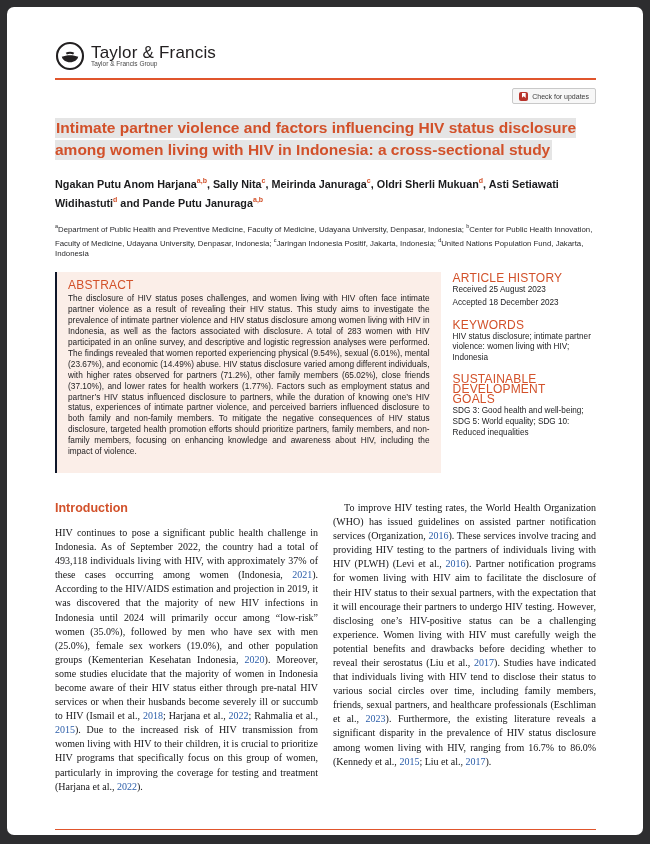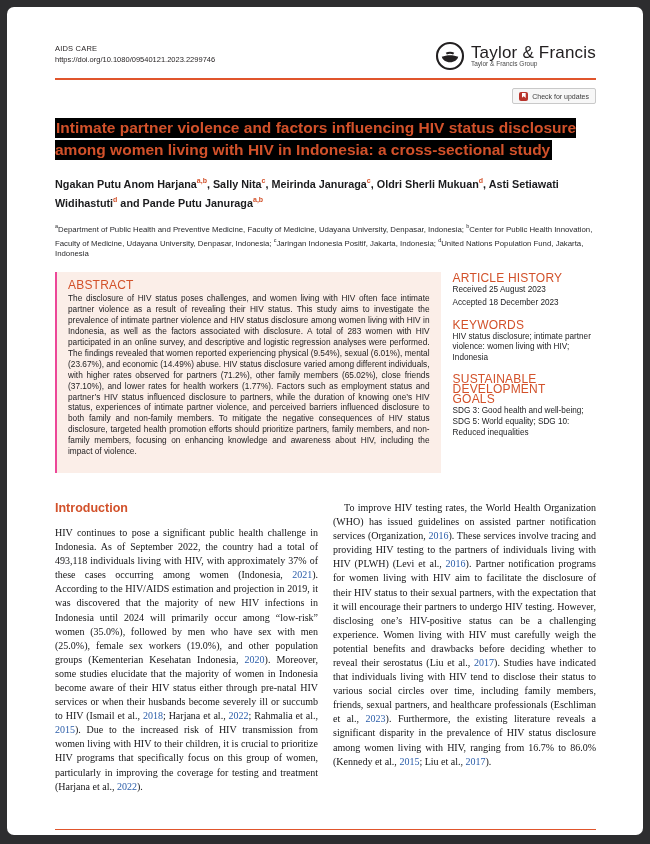--- a/index.html
+++ b/index.html
@@ -20,29 +20,29 @@
   .rule { height:2px; background:#e0552c; margin-top:7px; }
   .updates-row { display:flex; justify-content:flex-end; margin-top:8px; }
   .updates { display:inline-flex; align-items:center; gap:4px; border:1px solid #c9c9c9;
              background:#f7f7f7; border-radius:2px; padding:2.5px 6px; font-size:7px; color:#3c3c3c; cursor:pointer; }
   .cm-icon { width:9px; height:9px; border-radius:2px; background:#b8342c; position:relative; display:inline-block; }
   .cm-icon::after { content:""; position:absolute; left:2.5px; top:1.5px; width:4px; height:5px;
                     background:#ffffff; clip-path:polygon(0 0,100% 0,100% 100%,50% 65%,0 100%); }
 
   
   .title { margin-top:13px; font-size:15.5px; font-weight:bold; line-height:21.5px; color:#d2512a; }
-  .title span { background:#000000; padding:1px 2px 2px 1px; }
+  .title span { background:#e5e5e5; padding:1px 2px 2px 1px; }
   .authors { margin-top:13px; font-size:10.8px; font-weight:600; color:#1c1c1e; line-height:15px; max-width:545px; }
   .authors sup { color:#d2512a; font-weight:600; font-size:7px; }
   .affil { margin-top:11px; font-size:7.8px; color:#2a2a2c; line-height:11px; max-width:540px; }
   .affil sup { font-size:5.5px; }
 
   
   .abs-row { display:flex; margin-top:13px; }
-  .abs-box { width:392px; background:#fbeee8; border-left:2px solid #ec4899; padding:8px 11px 16px 11px; }
+  .abs-box { width:392px; background:#fbeee8; border-left:2px solid #0f172a; padding:8px 11px 16px 11px; }
   .sec-h { font-size:12px; font-weight:normal; color:#d2512a; letter-spacing:.2px; line-height:10px; }
   .abs-text { margin-top:3px; font-size:8.3px; line-height:10.9px; color:#1c1c1e; text-align:justify; }
   .side { width:146px; margin-left:12px; padding-top:1px; }
   .side-sec { margin-bottom:11px; }
   .side-text { margin-top:2px; font-size:8.2px; line-height:10.6px; color:#1c1c1e; }
 
   
   .intro { margin-top:28px; display:flex; gap:15px; min-height:318px; }
   .col { width:263px; }
   .intro-h { font-size:12.5px; font-weight:bold; color:#d2512a; margin-bottom:11px; }
@@ -58,24 +58,20 @@
   .f-icon { display:inline-flex; width:9px; height:9px; border-radius:50%; background:#343436;
             color:#fff; font-size:5.5px; align-items:center; justify-content:center; vertical-align:-1.5px; }
 </style>
 </head>
 <body>
 
 <div class="page">
   <div class="content">
 
     <div class="hdr">
-      <div>
-        <div class="journal">AIDS CARE</div>
-        <div class="doi">https://doi.org/10.1080/09540121.2023.2299746</div>
-      </div>
       <div class="tf">
         <svg class="tf-logo" viewBox="0 0 24 24">
           <circle cx="12" cy="12" r="10.4" fill="none" stroke="#232021" stroke-width="1.7"></circle>
           <path d="M5.4 12.6c2-0.9 4.2-1.3 6.6-1.3s4.6 0.4 6.6 1.3c-0.6 2.4-3.2 4.4-6.6 4.4s-6-2-6.6-4.4z" fill="#232021"></path>
           <path d="M8.6 9.4c1.9-1.1 4.9-1.1 6.8 0l-0.9 1.4c-1.5-0.7-3.5-0.7-5 0z" fill="#232021"></path>
         </svg>
         <div>
           <div class="tf-name">Taylor &amp; Francis</div>
           <div class="tf-group">Taylor &amp; Francis Group</div>
         </div>

